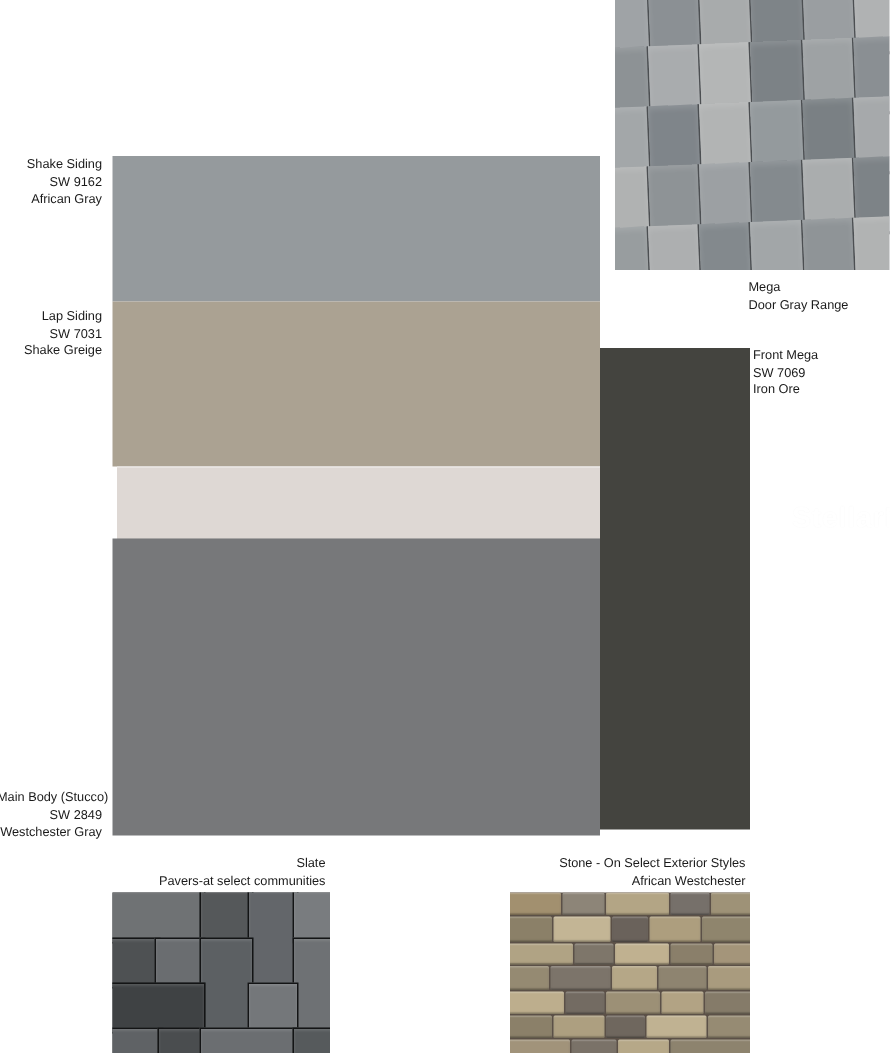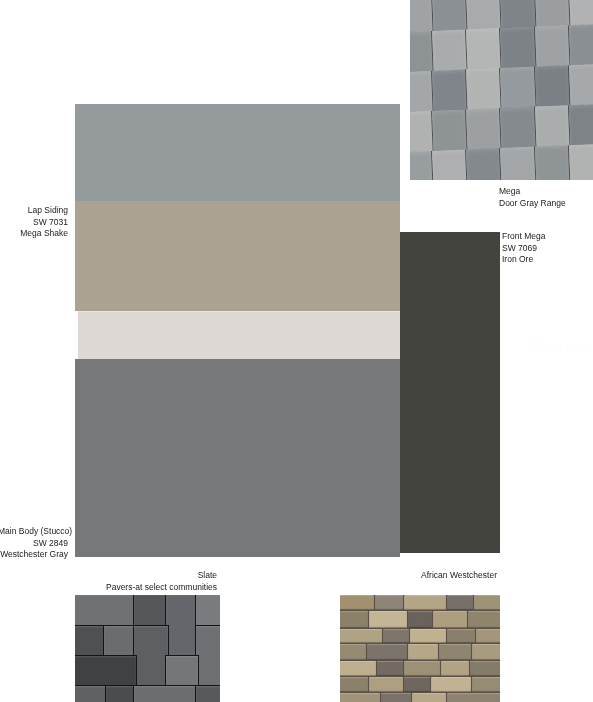--- a/index.html
+++ b/index.html
@@ -93,26 +93,31 @@
         <span style="background:#b1b3b3"></span>
     </div>
   </div>
 
   <div class="label left-al" style="left:499px;top:186px;">
     <div>Mega</div>
     <div>Door Gray Range</div>
   </div>
 
   <div class="swatch" style="left:75px;top:104px;width:325px;height:97px;background:#959a9d;"></div>
+  <div class="label right-al" style="left:0px;top:104px;width:68px;">
+    <div>Shake Siding</div>
+    <div>SW 9162</div>
+    <div>African Gray</div>
+  </div>
 
   <div class="swatch" style="left:75px;top:201px;width:325px;height:110px;background:#aba292;"></div>
   <div class="label right-al" style="left:0px;top:205px;width:68px;">
     <div>Lap Siding</div>
     <div>SW 7031</div>
-    <div>Mega Shake</div>
+    <div>Shake Greige</div>
   </div>
 
   <div class="swatch" style="left:78px;top:311px;width:322px;height:47px;background:#ded8d4;
               border-top:1px solid #e8e4e1;border-bottom:1px solid #d2ccc8;"></div>
 
   <div class="swatch" style="left:75px;top:359px;width:325px;height:198px;background:#77787a;"></div>
   <div class="label right-al" style="left:-2px;top:526px;width:70px;">
     <div>Main Body (Stucco)</div>
     <div>SW 2849</div>
     <div>Westchester Gray</div>
@@ -146,20 +151,21 @@
     <div class="pv" style="left:-2px;top:60px;width:62px;height:32px;background:#3f4244"></div>
     <div class="pv" style="left:90px;top:60px;width:32px;height:32px;background:#74777a"></div>
 
     <div class="pv" style="left:-2px;top:90px;width:34px;height:20px;background:#5f6265"></div>
     <div class="pv" style="left:30px;top:90px;width:30px;height:20px;background:#4a4d4f"></div>
     <div class="pv" style="left:58px;top:90px;width:64px;height:20px;background:#6b6e71"></div>
     <div class="pv" style="left:120px;top:90px;width:30px;height:20px;background:#565a5c"></div>
   </div>
 
   <div class="label right-al" style="left:300px;top:570px;width:197px;">
+    <div>Stone - On Select Exterior Styles</div>
     <div>African Westchester</div>
   </div>
 
   <div class="photo stonewrap" style="left:340px;top:595px;width:160px;height:107px;">
 
     <div class="st" style="left:-2px;top:0px;width:36px;height:15px;background:#a2906f"></div>
     <div class="st" style="left:35px;top:0px;width:28px;height:15px;background:#8d8578"></div>
     <div class="st" style="left:64px;top:0px;width:42px;height:15px;background:#b3a585"></div>
     <div class="st" style="left:107px;top:0px;width:26px;height:15px;background:#76706a"></div>
     <div class="st" style="left:134px;top:0px;width:30px;height:15px;background:#9e9277"></div>

